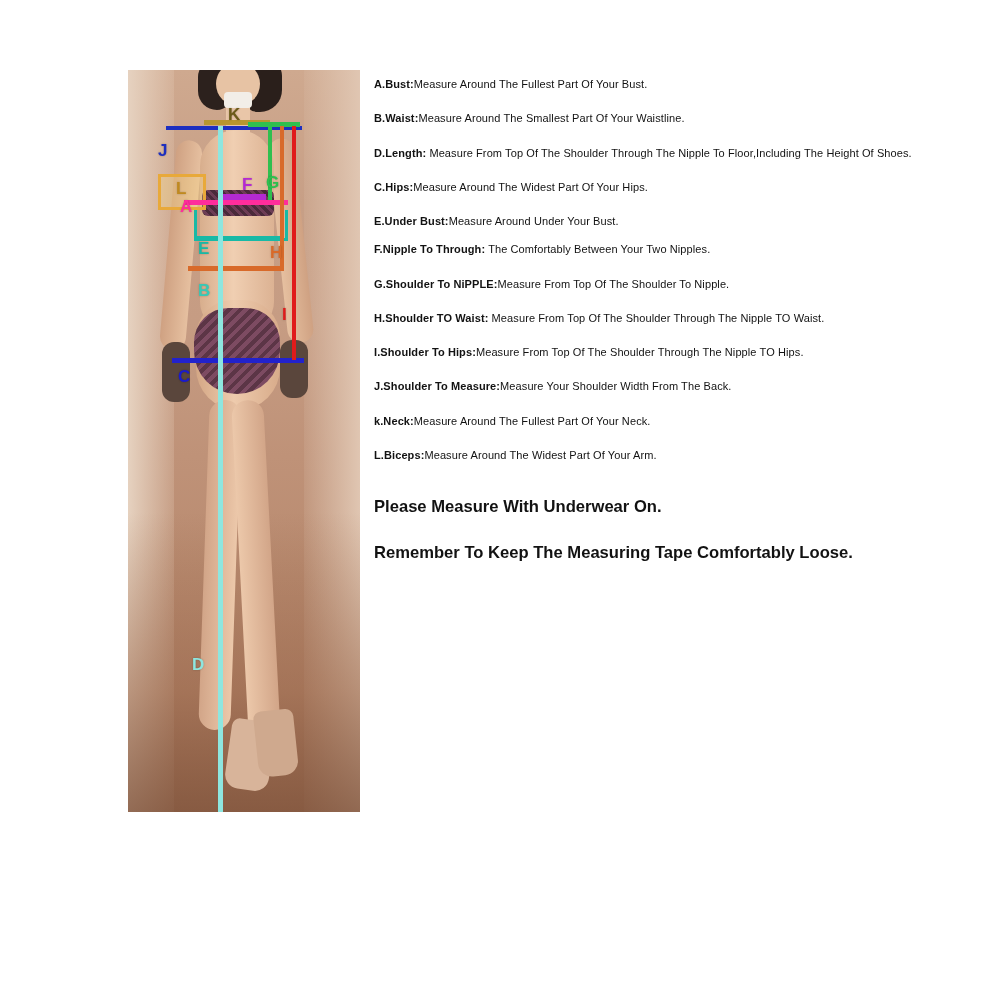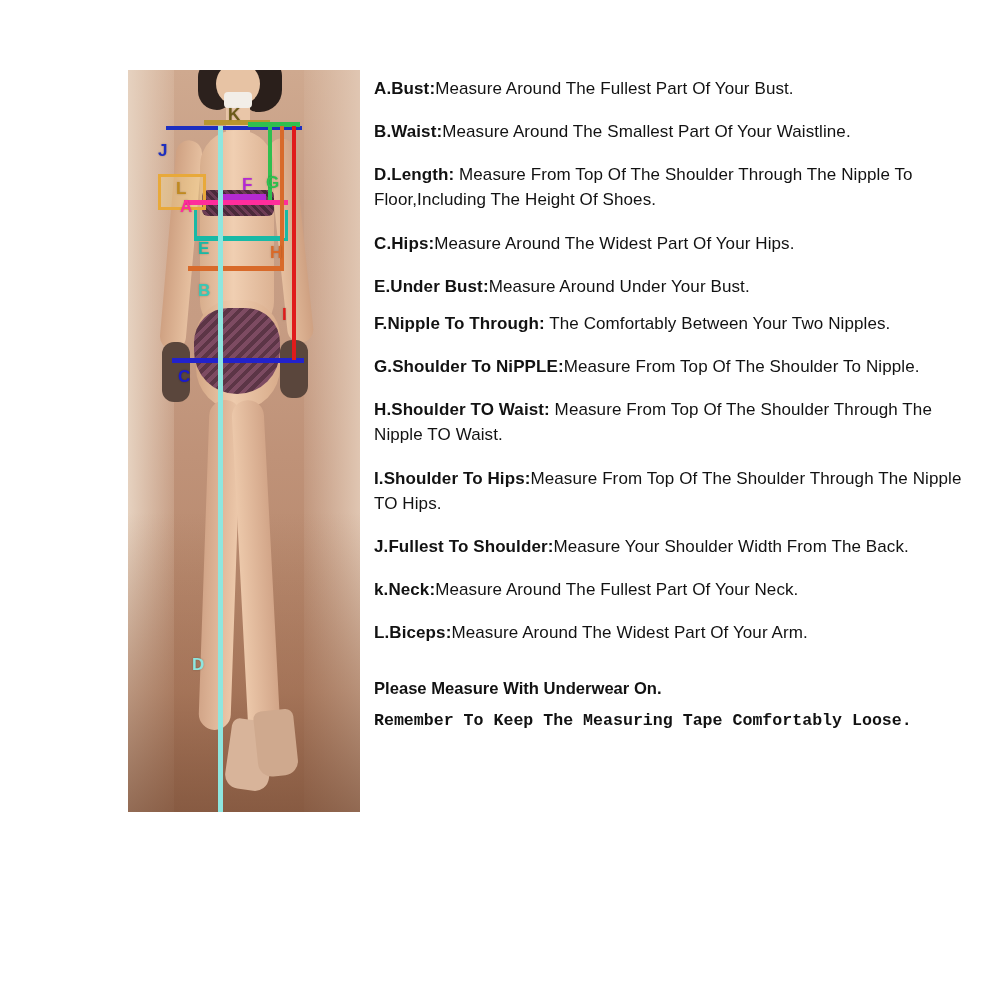--- a/index.html
+++ b/index.html
@@ -160,34 +160,34 @@
 
   
   #text-panel {
     position: absolute;
     left: 374px;
     top: 76px;
     width: 600px;
   }
   .line {
     color: #121212;
-    font-size: 17px;
+    font-size: 11px;
     line-height: 1.48;
     margin-bottom: 18px;
     letter-spacing: 0.1px;
   }
   .line b { font-weight: bold; }
   .line.tight { margin-bottom: 12px; }
   .note {
     color: #121212;
     font-size: 16.6px;
     font-weight: bold;
     margin-top: 34px;
   }
-  .note.second { margin-top: 12px; font-family: Liberation Mono, monospace; }
+  .note.second { margin-top: 26px; }
   .lbl-h { font-weight: bold; }
 </style>
 </head>
 <body>
 
 <div id="page">
 
   <div id="figure-panel">
 
     <div class="bg-runway"></div>
@@ -287,21 +287,21 @@
 
     <div class="line small">
       <b class="lbl-h">H.Shoulder TO Waist:</b><span> Measure From Top Of The Shoulder Through The Nipple TO Waist.</span>
     </div>
 
     <div class="line">
       <b class="lbl-h">I.Shoulder To Hips:</b><span>Measure From Top Of The Shoulder Through The Nipple TO Hips.</span>
     </div>
 
     <div class="line">
-      <b class="lbl-h">J.Fullest To Shoulder:</b><span>Measure Your Shoulder Width From The Back.</span>
+      <b class="lbl-h">J.Shoulder To Measure:</b><span>Measure Your Shoulder Width From The Back.</span>
     </div>
 
     <div class="line">
       <b class="lbl-h">k.Neck:</b><span>Measure Around The Fullest Part Of Your Neck.</span>
     </div>
 
     <div class="line">
       <b class="lbl-h">L.Biceps:</b><span>Measure Around The Widest Part Of Your Arm.</span>
     </div>
 

